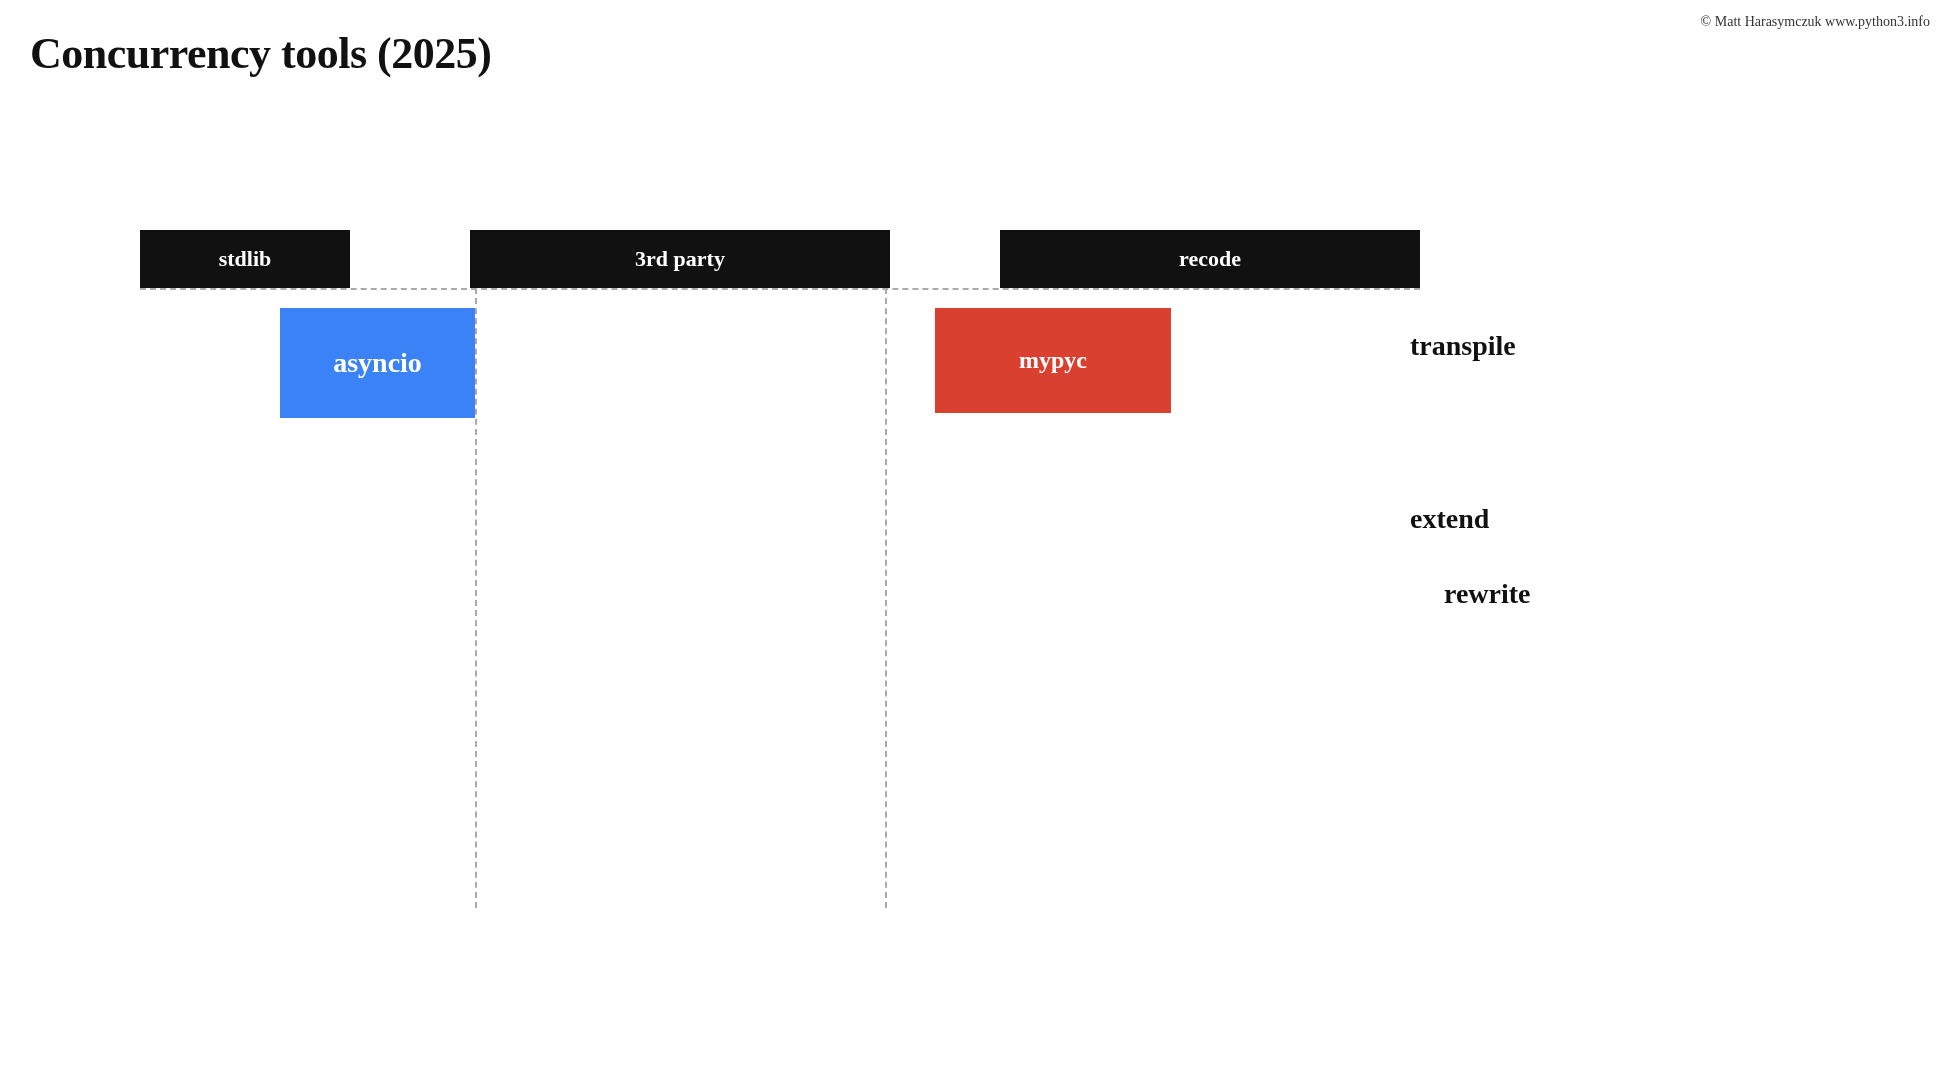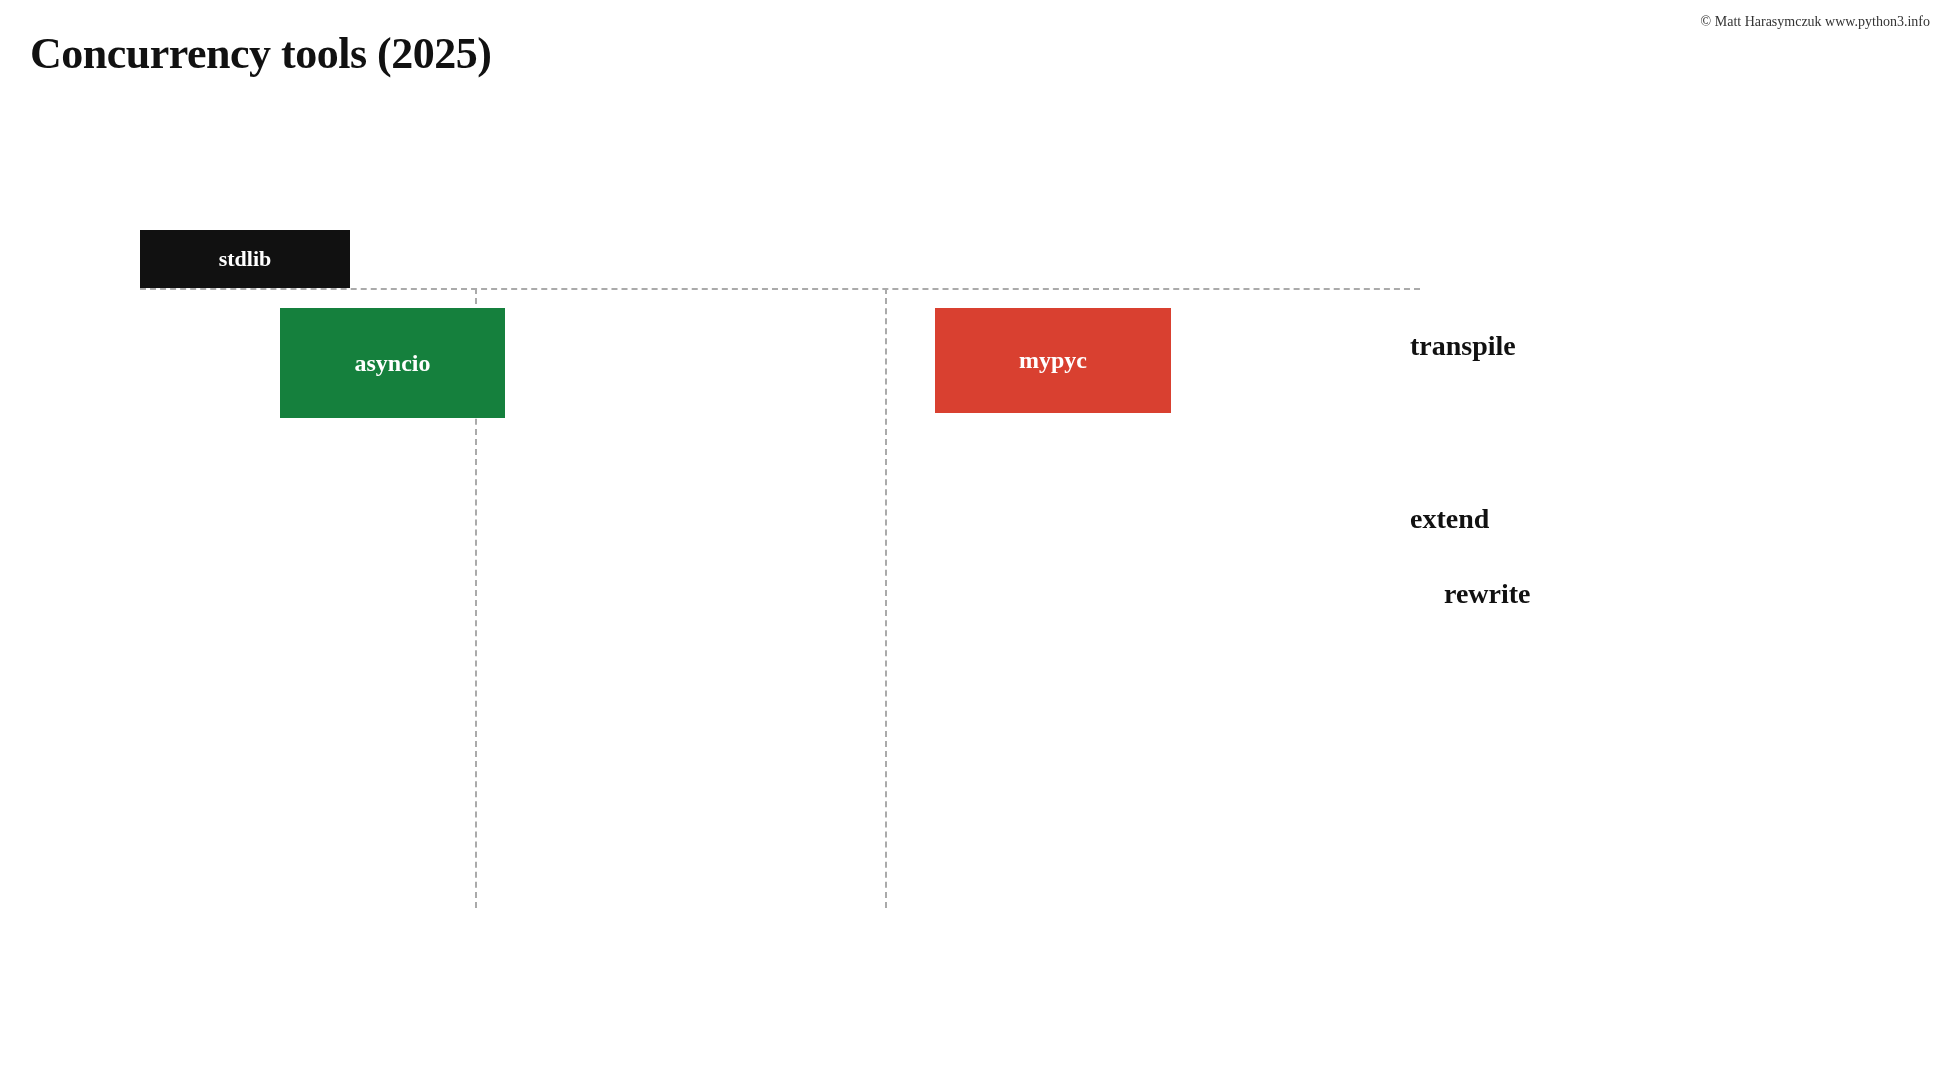--- a/index.html
+++ b/index.html
@@ -72,34 +72,40 @@
 
 <span class="copyright">© Matt Harasymczuk www.python3.info</span>
 
 <div class="diagram-wrapper">
 
   <div class="header-row">
     <div class="header-cell" style="width:210px;">
       <span>stdlib</span>
     </div>
     <div class="header-spacer" style="width:120px;"></div>
+    <div class="header-cell" style="width:420px;">
+      <span>3rd party</span>
+    </div>
     <div class="header-spacer" style="width:110px;"></div>
+    <div class="header-cell" style="width:420px;">
+      <span>recode</span>
+    </div>
   </div>
 
   <div style="position:relative; width:1280px; height:620px;">
 
     <div style="position:absolute; top:0; left:0; width:1280px; border-top:2px dashed #aaaaaa;"></div>
 
     <div style="position:absolute; top:0; bottom:0; left:335px; border-left:2px dashed #aaaaaa;"></div>
 
     <div style="position:absolute; top:0; bottom:0; left:745px; border-left:2px dashed #aaaaaa;"></div>
 
-    <div style="position:absolute; top:20px; left:140px; width:225px; height:110px;
-                background:#15803d; display:flex; align-items:center; justify-content:center;
-                color:#ffffff; font-size:24px; font-weight:600;">
+    <div style="position:absolute; top:20px; left:140px; width:195px; height:110px;
+                background:#3b82f6; display:flex; align-items:center; justify-content:center;
+                color:#ffffff; font-size:28px; font-weight:600;">
       <span>asyncio</span>
     </div>
 
     <div style="position:absolute; top:20px; left:795px; width:236px; height:105px;
                 background:#d94030; display:flex; align-items:center; justify-content:center;
                 color:#ffffff; font-size:24px; font-weight:600;">
       <span>mypyc</span>
     </div>
 
 

